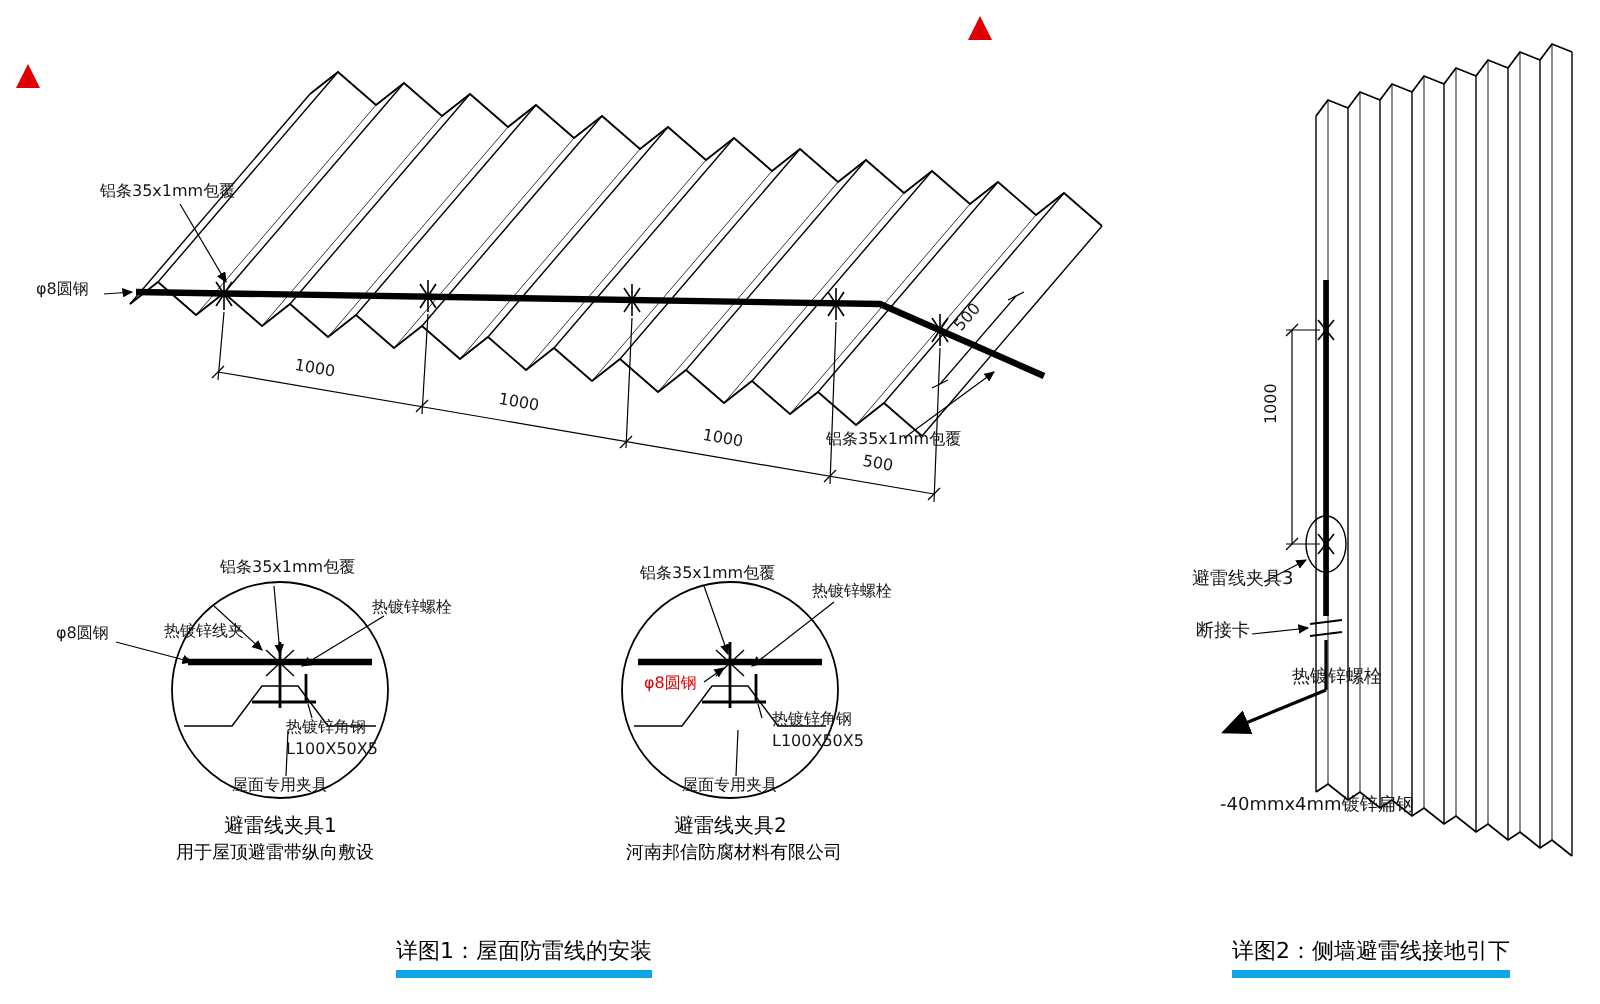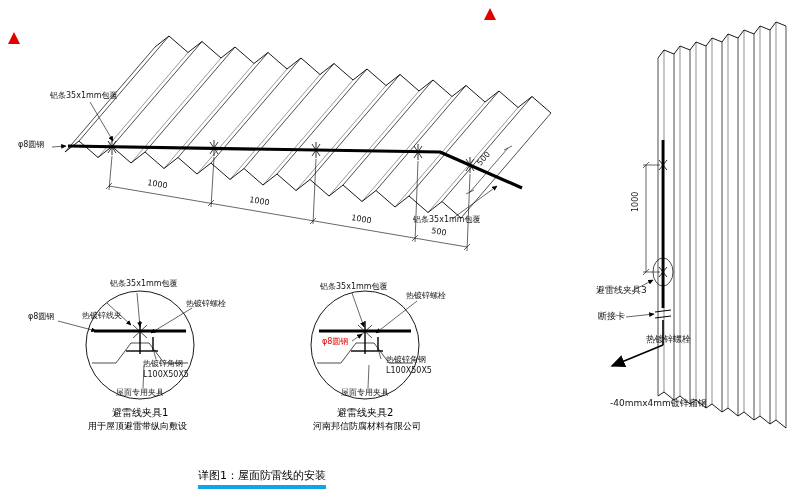--- a/index.html
+++ b/index.html
@@ -235,14 +235,15 @@
   <div class="title" style="left:337px;top:406px;">避雷线夹具2</div>
   <div class="sub" style="left:313px;top:420px;">河南邦信防腐材料有限公司</div>
 
   <div class="lb sm rot" style="left:632px;top:212px;transform:rotate(-90deg);">1000</div>
   <div class="lb" style="left:596px;top:286px;">避雷线夹具3</div>
   <div class="lb" style="left:598px;top:312px;">断接卡</div>
   <div class="lb" style="left:646px;top:335px;">热镀锌螺栓</div>
   <div class="lb" style="left:610px;top:352px;margin-top:47px;">-40mmx4mm镀锌扁钢</div>
 
   <div class="cap" style="left:198px;top:468px;">详图1：屋面防雷线的安装</div>
+  <div class="cap" style="left:616px;top:468px;">详图2：侧墙避雷线接地引下</div>
 
 </div>
 
 </body></html>

